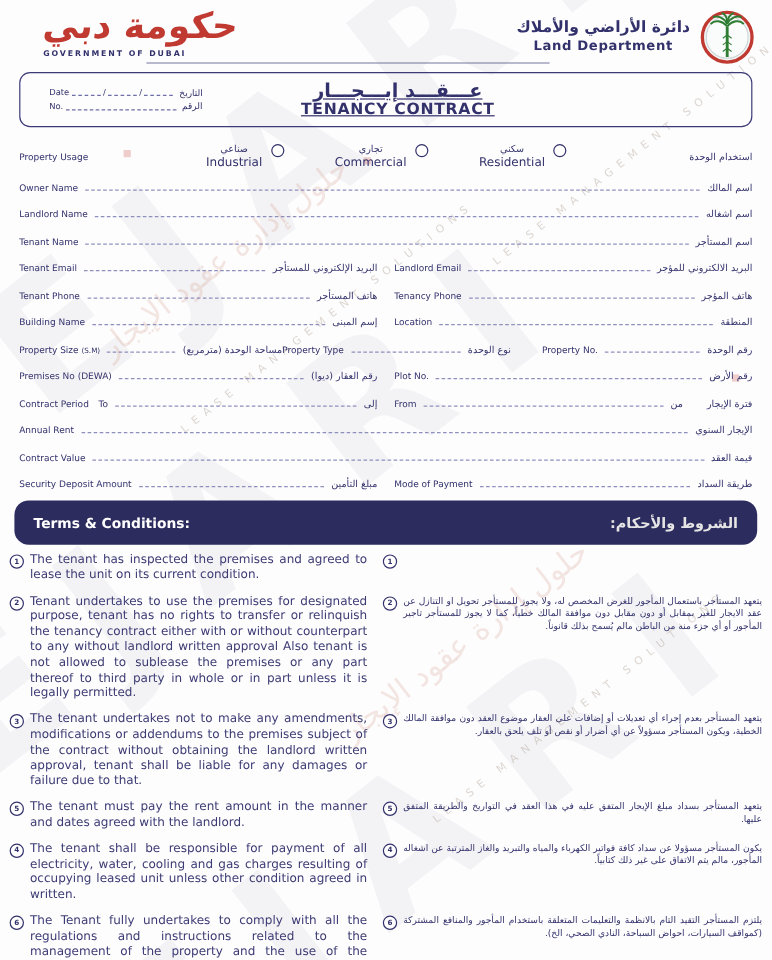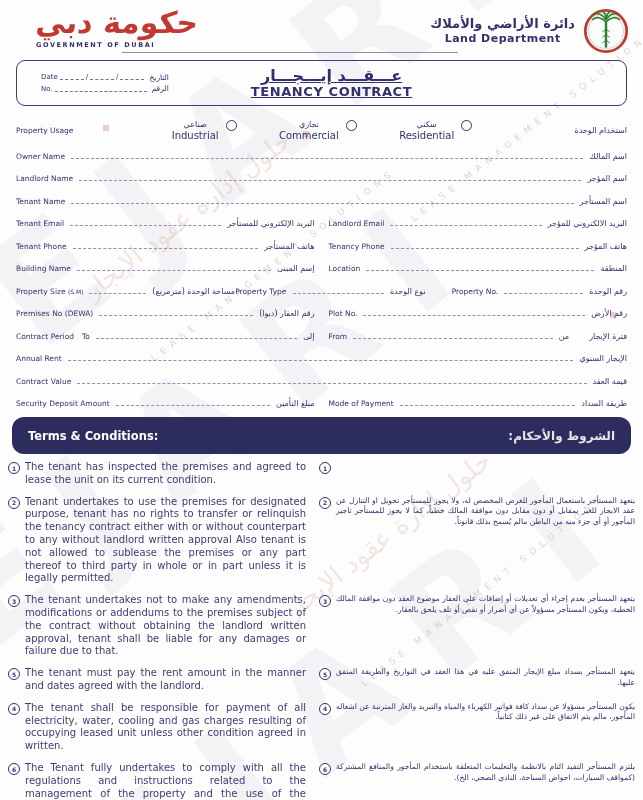--- a/index.html
+++ b/index.html
@@ -178,21 +178,21 @@
 
     <div class="frow">
       <span class="lbl">Owner Name</span>
       <span class="fill"></span>
       <span class="ar">اسم المالك</span>
     </div>
 
     <div class="frow">
       <span class="lbl">Landlord Name</span>
       <span class="fill"></span>
-      <span class="ar">اسم المؤجر</span>
+      <span class="ar">اسم اشغاله</span>
     </div>
 
     <div class="frow">
       <span class="lbl">Tenant Name</span>
       <span class="fill"></span>
       <span class="ar">اسم المستأجر</span>
     </div>
 
     <div class="frow">
       <div class="half">

